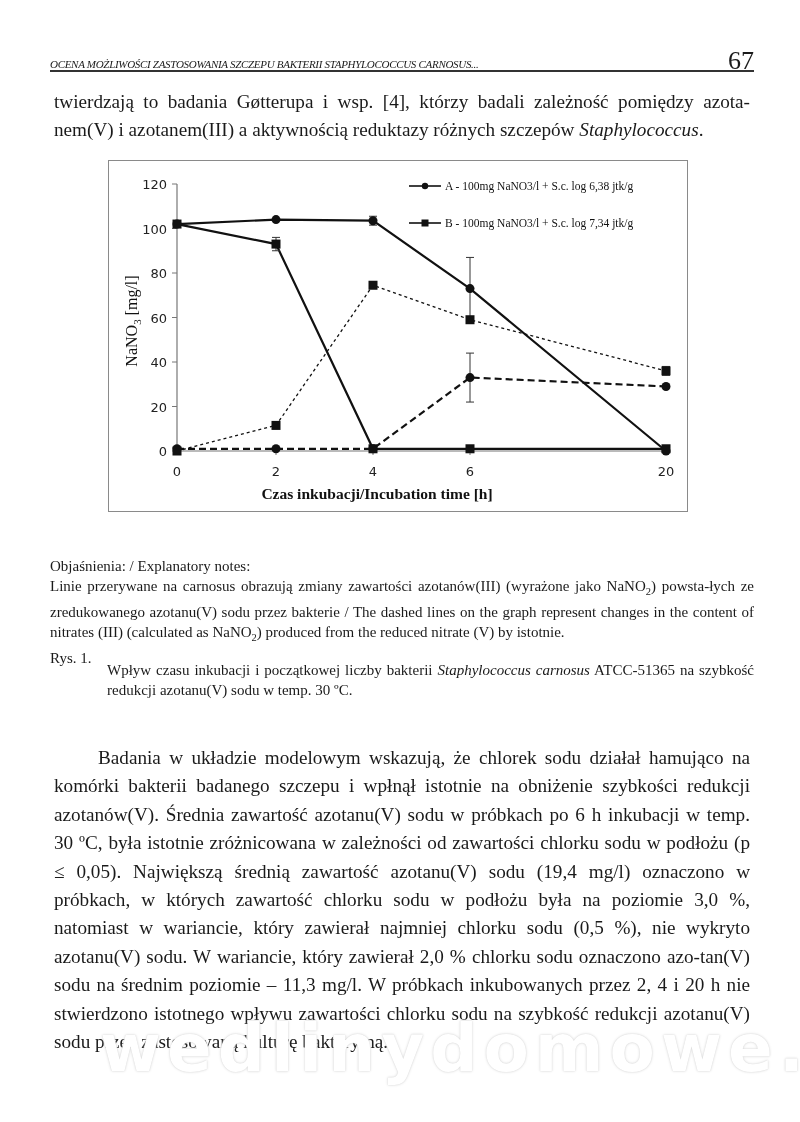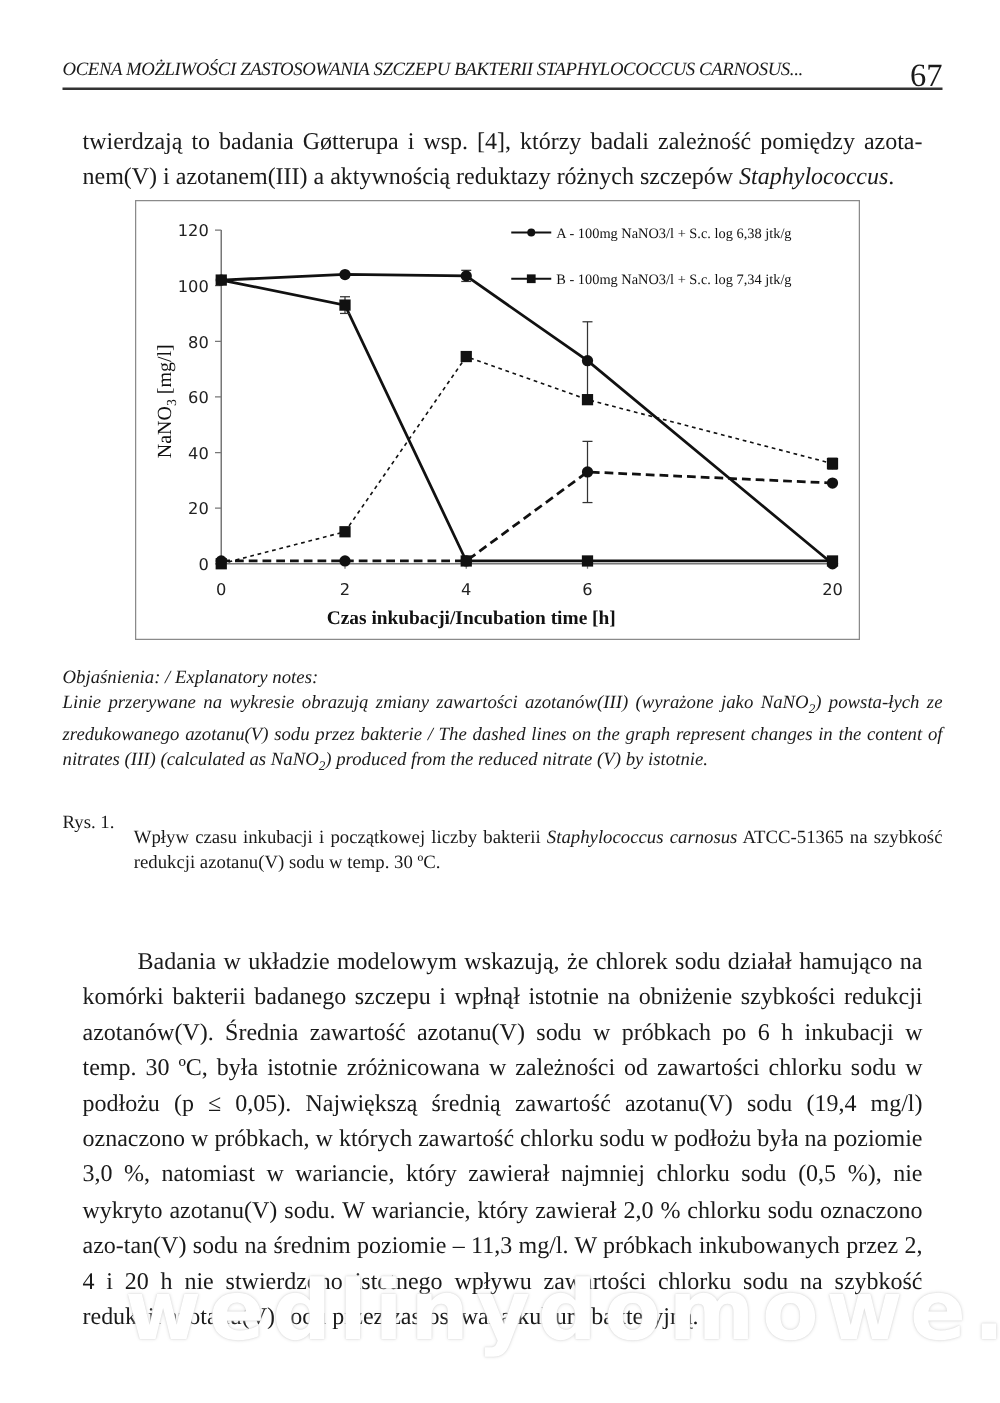--- a/index.html
+++ b/index.html
@@ -1,27 +1,27 @@
 <!DOCTYPE html>
 <html><head>
 <meta charset="utf-8">
 <style>
   html, body { margin: 0; padding: 0; background: #ffffff; }
   body { width: 800px; height: 1122px; position: relative; overflow: hidden; font-family: "Liberation Serif", serif; color: #1a1a1a; }
   .running-head { position: absolute; left: 50px; top: 46px; width: 704px; height: 24px; border-bottom: 2px solid #333; }
-  .running-head .title { position: absolute; left: 0; top: 2px; font-style: italic; font-size: 15px; letter-spacing: -0.3px; }
+  .running-head .title { position: absolute; left: 0; top: 12px; font-style: italic; font-size: 11px; letter-spacing: -0.3px; }
   .running-head .pageno { position: absolute; right: 0; top: 0; font-size: 26px; }
   .para { position: absolute; left: 50px; width: 704px; font-size: 19.2px; line-height: 28.4px; text-align: justify; }
-  .para p { margin: 16px; }
+  .para p { margin: 4px; }
   .intro { top: 84px; }
   .body-text { top: 740px; }
   .indent { text-indent: 44px; }
   .chart-box { position: absolute; left: 108px; top: 160px; width: 580px; height: 352px; border: 1.5px solid #8a8a8a; box-sizing: border-box; background: #fff; }
   .chart-box svg { position: absolute; left: 0; top: 0; }
-  .notes { position: absolute; left: 50px; top: 532px; width: 704px; font-size: 15px; line-height: 20px; font-style: italic; }
+  .notes { position: absolute; left: 50px; top: 556px; width: 704px; font-size: 15px; line-height: 20px; }
   .notes p { margin: 0; text-align: justify; }
   .caption { position: absolute; left: 50px; top: 648px; width: 704px; font-size: 15px; line-height: 20px; }
   .caption .row { display: flex; }
   .caption .lbl { width: 57px; flex: none; }
   .caption .txt { flex: 1; text-align: justify; margin-top: 12px; }
   .watermark { position: absolute; left: 100px; top: 1010px; font-family: "DejaVu Sans", sans-serif; font-weight: bold; font-size: 66px; color: #ffffff; letter-spacing: 6px; text-shadow: 0 0 3px #d8d8d8, 0 0 1px #cfcfcf; }
   i { font-style: italic; }
   sub { font-size: 70%; }
   .ovl { text-decoration: overline; }
 </style>
@@ -127,21 +127,21 @@
         <rect x="312.5" y="58.5" width="7" height="7" fill="#111"></rect>
         <text x="336" y="66" font-family="Liberation Serif, serif" font-size="11.5" fill="#111">B -  100mg NaNO3/l  + S.c. log 7,34 jtk/g</text>
       </g>
     <text id="xlabel" x="268" y="338" text-anchor="middle" font-family="Liberation Serif, serif" font-weight="bold" font-size="15.5" fill="#111">Czas inkubacji/Incubation time [h]</text>
     <text id="ylabel" transform="translate(28,160) rotate(-90)" text-anchor="middle" font-family="Liberation Serif, serif" font-size="16" fill="#111"><tspan>NaNO</tspan><tspan dy="4" font-size="11">3</tspan><tspan dy="-4"> [mg/l]</tspan></text>
   </svg>
 </div>
 
 <div class="notes">
   <p>Objaśnienia: / Explanatory notes:</p>
-  <p><span>Linie przerywane na wykresie obrazują zmiany zawartości azotanów(III) (wyrażone jako NaNO</span><sub>2</sub><span>) powsta-łych ze zredukowanego azotanu(V) sodu przez bakterie / The dashed lines on the graph represent changes in the content of nitrates (III) (calculated as NaNO</span><sub>2</sub><span>) produced from the reduced nitrate (V) by istotnie.</span></p>
+  <p><span>Linie przerywane na carnosus obrazują zmiany zawartości azotanów(III) (wyrażone jako NaNO</span><sub>2</sub><span>) powsta-łych ze zredukowanego azotanu(V) sodu przez bakterie / The dashed lines on the graph represent changes in the content of nitrates (III) (calculated as NaNO</span><sub>2</sub><span>) produced from the reduced nitrate (V) by istotnie.</span></p>
 </div>
 
 <div class="caption">
   <div class="row">
     <span class="lbl">Rys. 1.</span>
     <span class="txt"><span>Wpływ czasu inkubacji i początkowej liczby bakterii </span><i>Staphylococcus carnosus</i><span> ATCC-51365 na szybkość  redukcji azotanu(V) sodu w temp. 30 ºC.</span></span>
   </div>
 </div>
 
 <div class="para body-text">

